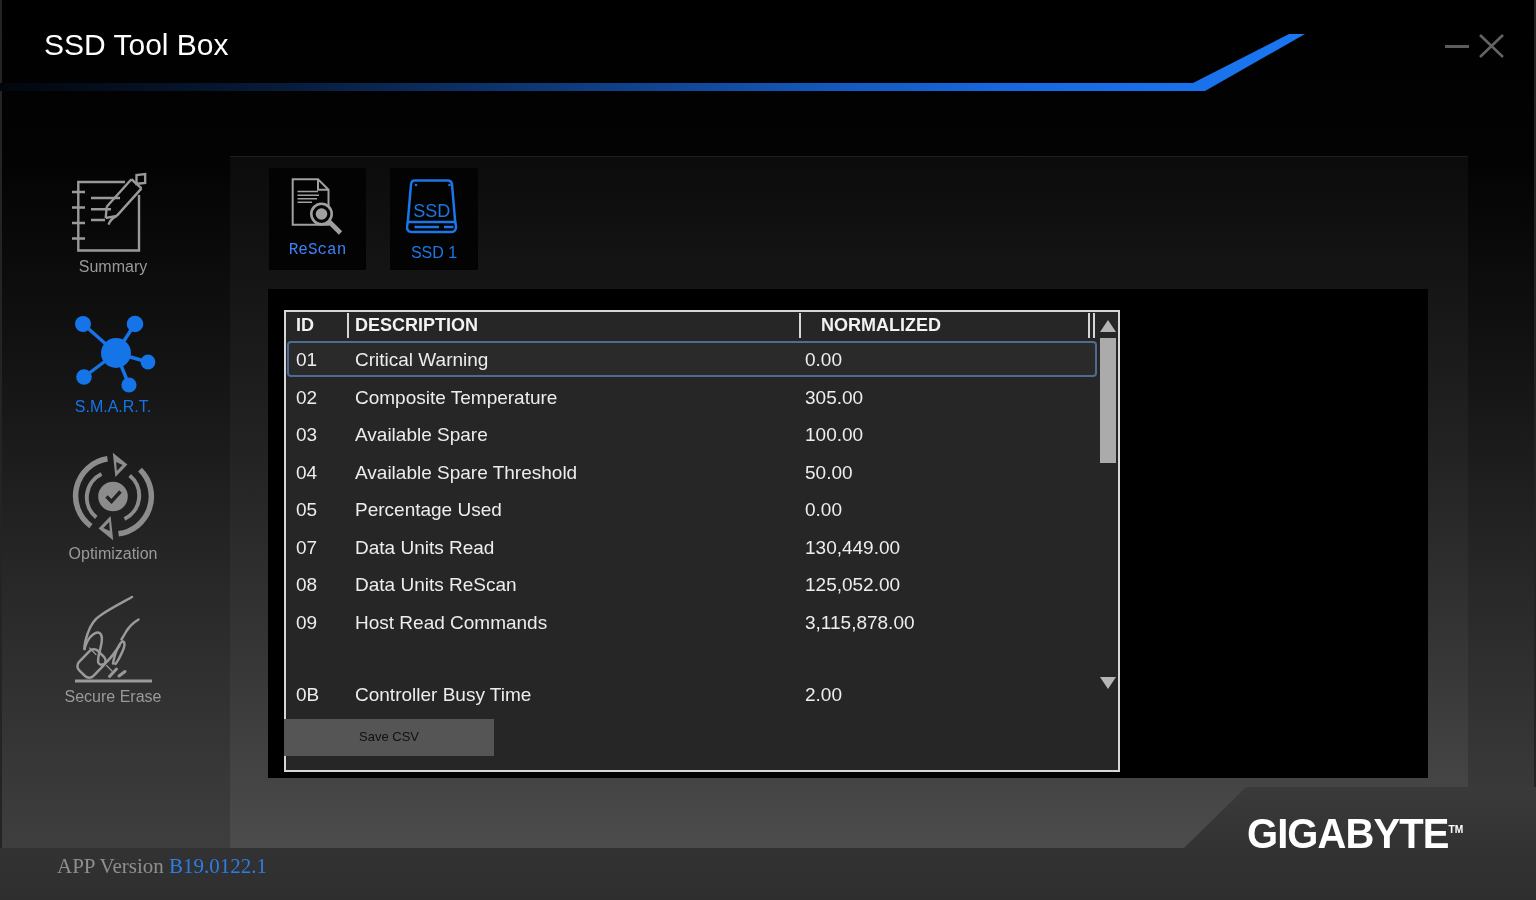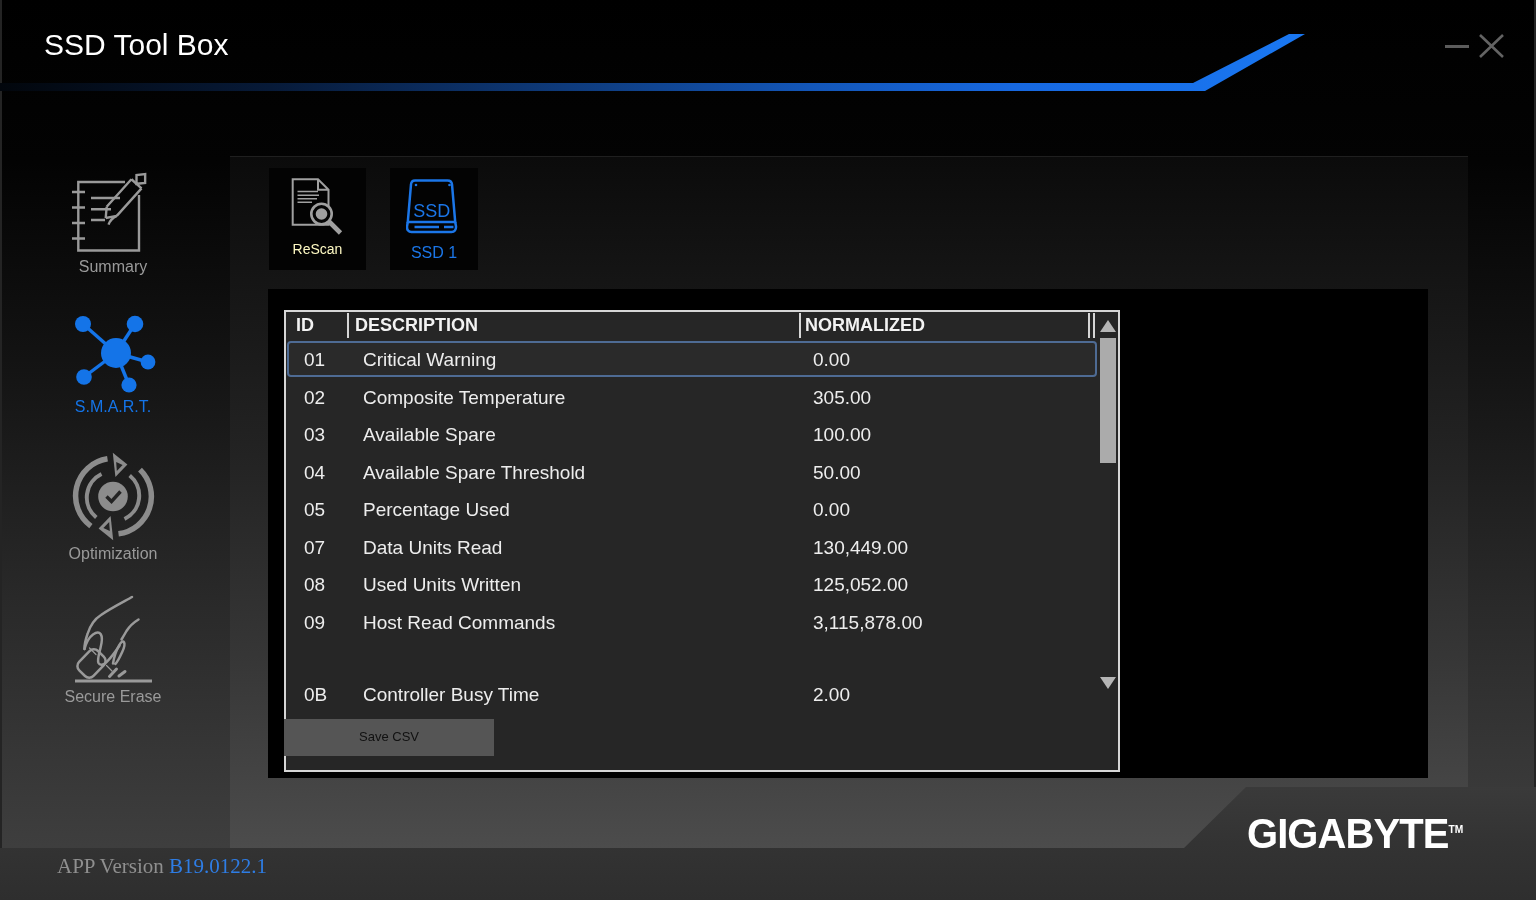--- a/index.html
+++ b/index.html
@@ -24,30 +24,30 @@
 #gigabyte sup{font-size:11px;vertical-align:super;letter-spacing:0;}
 #appver{position:absolute;left:57px;top:854px;font-size:21px;color:#8f8f8f;font-family:Liberation Serif, serif;}
 #appver span{color:#2e7de5;}
 
 .side{position:absolute;width:160px;text-align:center;color:#9a9a9a;font-size:16px;}
 .side .lbl{margin-top:0px;}
 
 .toolbtn{position:absolute;background:#030303;text-align:center;}
 #rescan{left:269px;top:168px;width:97px;height:102px;}
 #ssd1{left:390px;top:168px;width:88px;height:102px;}
-#rescan .lbl{color:#fef9c3;font-size:14px;margin-top:-4px;}
+#rescan .lbl{color:#3b82f6;font-size:16px;margin-top:-4px;font-family:Liberation Mono, monospace;}
 #ssd1 .lbl{color:#1b76e8;font-size:16px;margin-top:6px;}
 
 #panel{position:absolute;left:268px;top:289px;width:1160px;height:489px;background:#000;}
 
 #tbl{position:absolute;left:16px;top:21px;width:836px;height:462px;border:2px solid #d6d6d6;background:#262626;overflow:hidden;}
 #thead{position:absolute;left:0;top:0;width:100%;height:27px;color:#f2f2f2;font-weight:bold;font-size:18px;}
 #thead .sep{position:absolute;top:1px;width:2px;height:25px;background:#d6d6d6;}
 #rows{position:absolute;left:0;top:27px;width:812px;height:353px;font-size:19px;color:#ededed;}
-.row{position:absolute;left:8px;width:812px;height:38px;line-height:38px;}
+.row{position:absolute;left:0;width:812px;height:38px;line-height:38px;}
 .row span{position:absolute;top:0;}
 .c1{left:10px;}
 .c2{left:69px;}
 .c3{left:519px;text-align:center;}
 #selrow{position:absolute;left:1px;top:29px;width:810px;height:36px;border:2px solid #4e6b94;border-radius:4px;background:#2a2a2a;}
 
 #sbar{position:absolute;right:0;top:0;width:20px;height:381px;background:#262626;}
 #sthumb{position:absolute;left:2px;top:26px;width:16px;height:125px;background:#ababab;}
 .sarrow{position:absolute;left:2px;width:0;height:0;border-left:8px solid transparent;border-right:8px solid transparent;}
 #sup{top:8px;border-bottom:12px solid #b5b5b5;}
@@ -187,21 +187,21 @@
       <text x="25.8" y="37.5" fill="#1b76e8" font-size="18" text-anchor="middle" font-family="Liberation Sans,sans-serif">SSD</text>
     </svg>
     <div class="lbl">SSD 1</div>
   </div>
 
   <div id="panel">
     <div id="tbl">
       <div id="thead">
         <span style="position:absolute;left:10px;top:3px;">ID</span>
         <span style="position:absolute;left:69px;top:3px;">DESCRIPTION</span>
-        <span style="position:absolute;left:519px;top:3px;">NORMALIZED</span>
+        <span style="position:absolute;left:535px;top:3px;">NORMALIZED</span>
         <div class="sep" style="left:61px;"></div>
         <div class="sep" style="left:513px;"></div>
         <div class="sep" style="left:802px;"></div>
         <div class="sep" style="left:807px;"></div>
       </div>
       <div id="selrow"></div>
       <div id="rows">
         <div class="row" style="top:2px;">
             <span class="c1">01</span>
             <span class="c2">Critical Warning</span>
@@ -227,21 +227,21 @@
             <span class="c2">Percentage Used</span>
             <span class="c3">0.00</span>
           </div>
         <div class="row" style="top:189.5px;">
             <span class="c1">07</span>
             <span class="c2">Data Units Read</span>
             <span class="c3">130,449.00</span>
           </div>
         <div class="row" style="top:227px;">
             <span class="c1">08</span>
-            <span class="c2">Used Units Written</span>
+            <span class="c2">Data Units ReScan</span>
             <span class="c3">125,052.00</span>
           </div>
         <div class="row" style="top:264.5px;">
             <span class="c1">09</span>
             <span class="c2">Host Read Commands</span>
             <span class="c3">3,115,878.00</span>
           </div>
         <div class="row" style="top:337px;">
             <span class="c1">0B</span>
             <span class="c2">Controller Busy Time</span>

